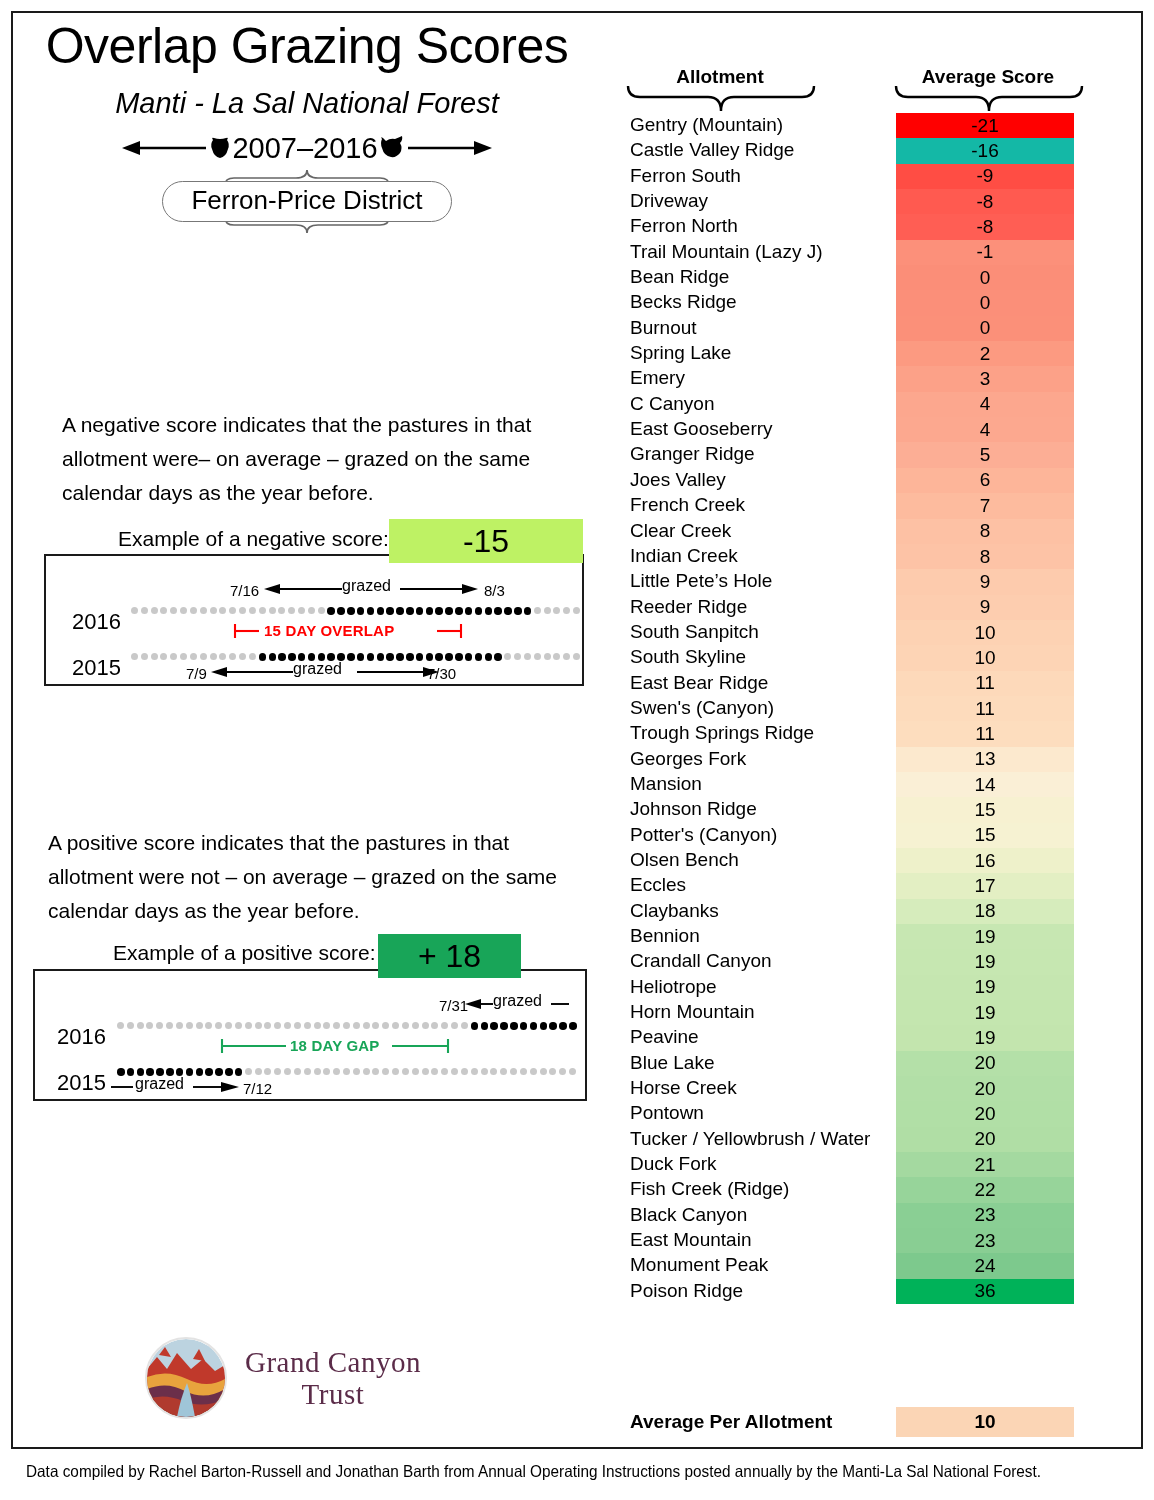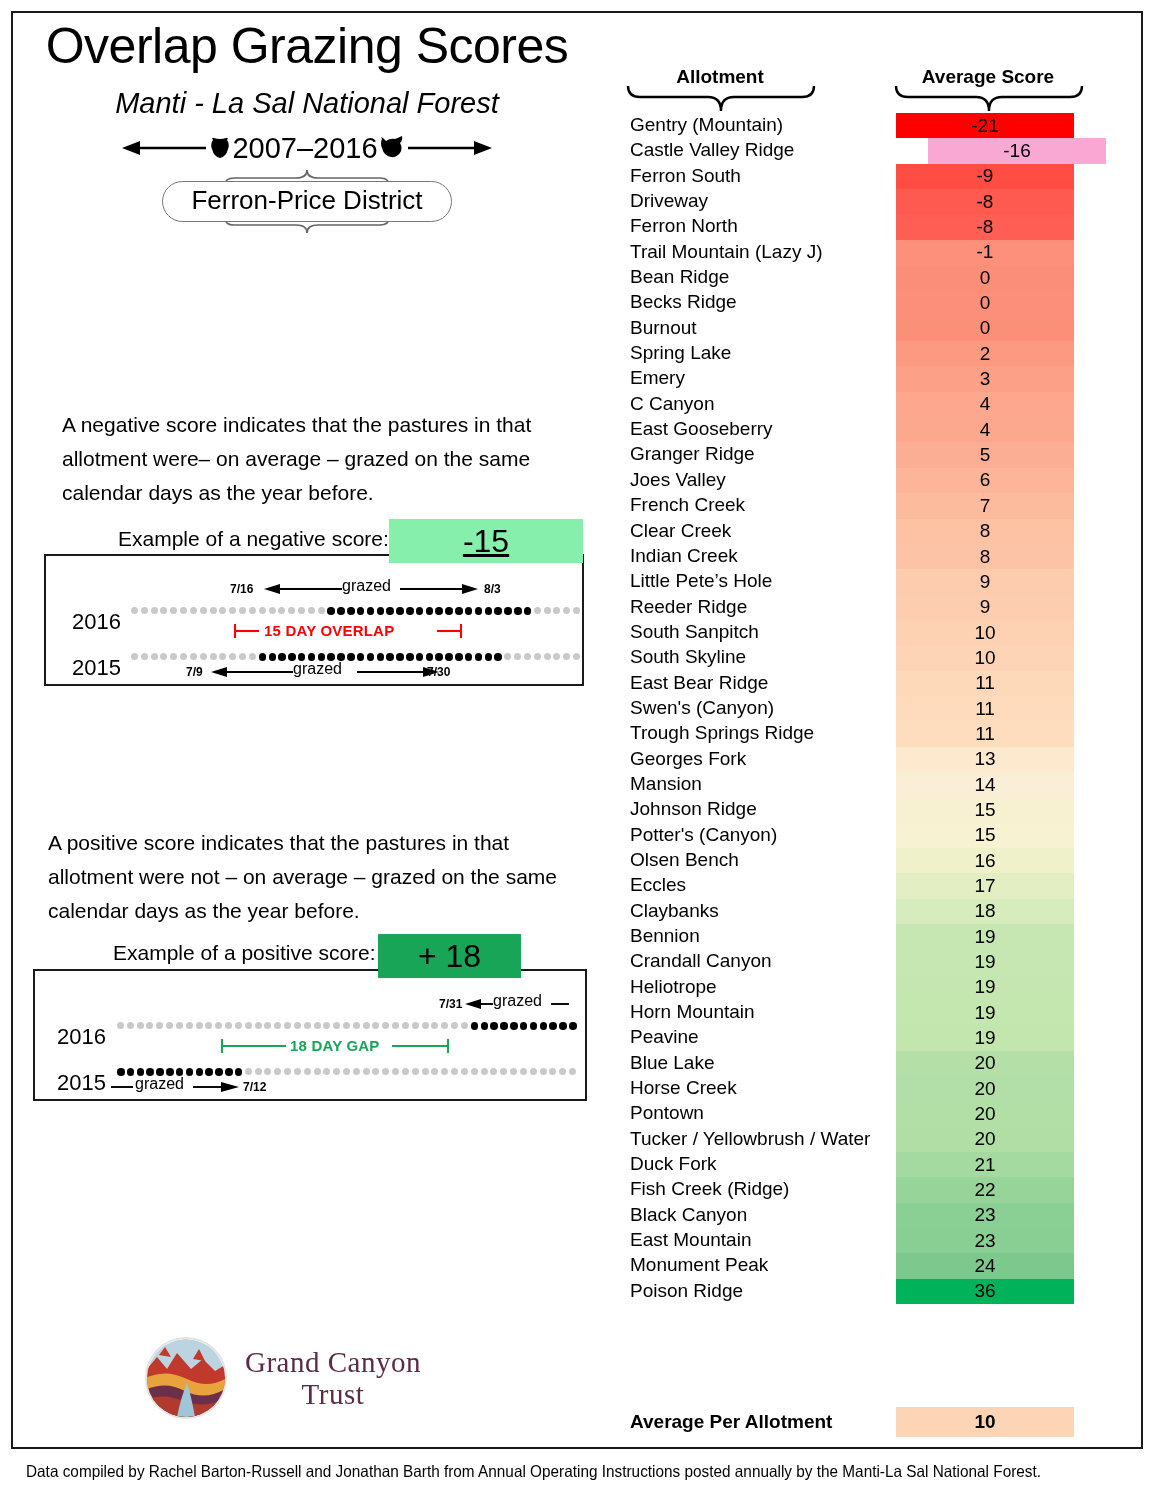--- a/index.html
+++ b/index.html
@@ -54,30 +54,30 @@
   .ex-head{ position:absolute; font-size:21px; }
 
   
   .diagram-box{
     position:absolute; border:2px solid #1a1a1a; background:#fff;
   }
   .score-chip{
     position:absolute; display:flex; align-items:center; justify-content:center;
     font-size:32px; color:#000; z-index:5;
   }
-  .chip-neg{ background:#86efac;text-decoration:underline; }
+  .chip-neg{ background:#bef264; }
   .chip-pos{ background:#18A558; }
 
   .yr-label{ position:absolute; font-size:22px;margin-top:12px; }
   .tl-row{ position:absolute; height:12px; }
   .dot{ position:absolute; width:7px; height:7px; border-radius:50%; top:0; }
   .dot.off{ background:#c9c9c9; }
   .dot.on{ background:#000000; }
 
-  .tiny-date{ position:absolute; font-size:12px; font-weight:700; }
+  .tiny-date{ position:absolute; font-size:15px; font-weight:400; }
   .grazed-lbl{ position:absolute; font-size:16px; }
   .span-lbl{ position:absolute; font-size:15px; font-weight:700; letter-spacing:0.2px; }
   .span-neg{ color:#FF0000; }
   .span-pos{ color:#18A558; }
 
   
   #logo-wrap{ position:absolute; left:145px; top:1337px; display:flex; align-items:center; gap:18px; }
   #logo-mark{ width:82px; height:82px; border-radius:50%; border:2px solid #e3e3e3; overflow:hidden; }
   #logo-text{ color:#5b2c49; line-height:1.0; font-family:"Liberation Serif", serif; }
   #logo-l1{ font-size:29px; letter-spacing:0.5px; }
@@ -458,21 +458,21 @@
     <path d="M2 0 Q2 11 14 11 L82 11 Q95 11 95 25 Q95 11 108 11 L176 11 Q188 11 188 0" fill="none" stroke="#000" stroke-width="2.4"></path>
   </svg>
 
   <div id="rows" style="height: 1267.5px;">
       <div class="row">
         <div class="name">Gentry (Mountain)</div>
         <div class="score" style="background: rgb(255, 0, 0);">-21</div>
       </div>
       <div class="row">
         <div class="name">Castle Valley Ridge</div>
-        <div class="score" style="background: #f9a8d4; margin-left: 32px;">-16</div>
+        <div class="score" style="background: #14b8a6;">-16</div>
       </div>
       <div class="row">
         <div class="name">Ferron South</div>
         <div class="score" style="background: rgb(255, 77, 68);">-9</div>
       </div>
       <div class="row">
         <div class="name">Driveway</div>
         <div class="score" style="background: rgb(255, 90, 80);">-8</div>
       </div>
       <div class="row">

